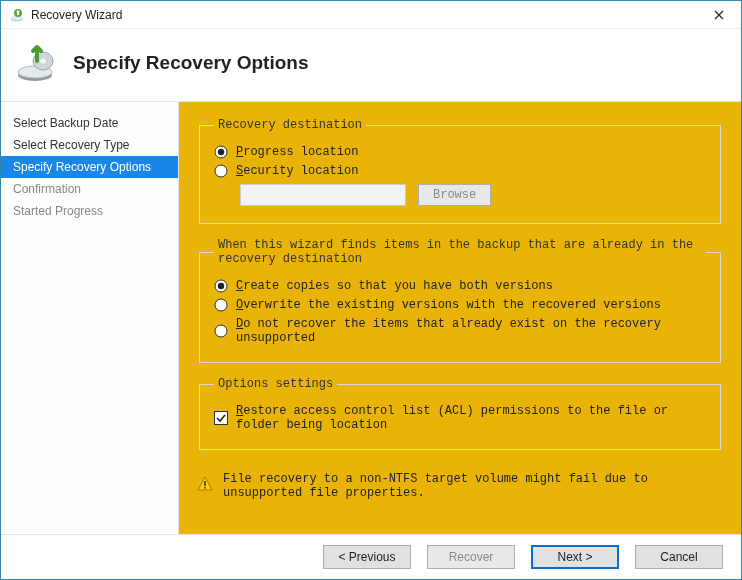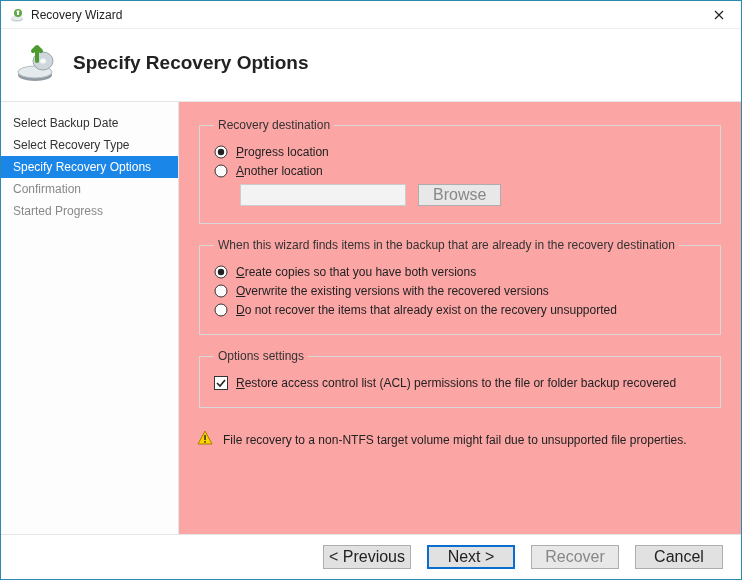--- a/index.html
+++ b/index.html
@@ -1,44 +1,44 @@
 <!DOCTYPE html>
 <html><head>
 <meta charset="utf-8">
 <style>
   * { box-sizing: border-box; }
   html, body { margin: 0; padding: 0; font-family: "Segoe UI", Tahoma, sans-serif; font-size: 12px; color: #222; background: #fff; }
-  .window { width: 742px; height: 580px; border: 1px solid #2c8ab0; display: flex; flex-direction: column; background: #fca5a5; position: relative; }
+  .window { width: 742px; height: 580px; border: 1px solid #2c8ab0; display: flex; flex-direction: column; background: #eab308; position: relative; }
   .titlebar { height: 28px; display: flex; align-items: center; padding: 0 8px; background: #fff; border-bottom: 1px solid #eee; }
   .titlebar-icon { width: 16px; height: 16px; margin-right: 6px; }
   .titlebar-title { flex: 1; font-size: 12px; }
   .titlebar-close { width: 28px; height: 22px; display: flex; align-items: center; justify-content: center; cursor: default; }
   .titlebar-close svg { width: 10px; height: 10px; }
 
   .header { display: flex; align-items: center; padding: 12px 14px 16px 14px; background: #fff; }
   .header-icon { width: 44px; height: 44px; margin-right: 14px; }
   .header-title { font-size: 19px; font-weight: bold; color: #222; }
 
   .body { display: flex; flex: 1; border-top: 1px solid #e5e5e5; min-height: 0; }
   .sidebar { width: 178px; border-right: 1px solid #e5e5e5; background: #fdfdfd; padding-top: 10px; }
   .step { padding: 4px 12px; font-size: 12px; cursor: default; }
   .step.done { color: #333; }
   .step.active { background: #1a86e8; color: #fff; }
   .step.pending { color: #888; }
 
-  .content { flex: 1; padding: 16px 18px 10px 18px; display: flex; flex-direction: column; overflow: auto; }
+  .content { flex: 1; padding: 16px 18px 10px 18px; display: flex; flex-direction: column; overflow: auto; font-family: Liberation Mono, monospace; }
   fieldset.group { border: 1px solid #d8d8d8; padding: 8px 14px 12px 14px; margin-bottom: 14px; }
   fieldset.group legend { font-size: 12px; color: #333; padding: 0 4px; }
   .opt-row { display: flex; align-items: center; margin: 5px 0; }
   .opt-row.inset { margin-left: 26px; margin-top: 6px; }
   .radio, .check { width: 14px; height: 14px; margin-right: 8px; position: relative; flex-shrink: 0; }
   .radio svg, .check svg { display: block; }
   .label-u::first-letter { text-decoration: underline; }
   .pathbox { width: 166px; height: 22px; border: 1px solid #ccc; background: #f3f3f3; margin-right: 12px; }
-  .btn { height: 22px; padding: 0 14px; border: 1px solid #adadad; background: #e1e1e1; font-size: 16px; display: inline-flex; align-items: center; justify-content: center; }
+  .btn { height: 22px; padding: 0 14px; border: 1px solid #adadad; background: #e1e1e1; font-size: 12px; display: inline-flex; align-items: center; justify-content: center; }
   .btn.disabled { color: #888; background: #e8e8e8; }
   .btn.default { border: 2px solid #0a6ed1; padding: 0 18px; }
   .warning-row { display: flex; align-items: center; margin-top: 8px; }
   .warning-row span.text { margin-left: 10px; }
   .footer { border-top: 1px solid #e5e5e5; padding: 10px 18px; display: flex; justify-content: flex-end; gap: 16px; background: #fff; }
   .footer .btn { width: 88px; height: 24px; padding:0; }
 </style>
 </head>
 <body>
 
@@ -96,21 +96,21 @@
               </svg>
           </span>
           <span class="label-u">Progress location</span>
         </div>
         <div class="opt-row">
           <span class="radio">
             <svg width="14" height="14">
                 <circle cx="7" cy="7" r="6" fill="#fff" stroke="#333"></circle>
               </svg>
           </span>
-          <span class="label-u">Another location</span>
+          <span class="label-u">Security location</span>
         </div>
         <div class="opt-row inset">
           <div class="pathbox"></div>
           <div class="btn disabled label-u">Browse</div>
         </div>
       </fieldset>
 
       <fieldset class="group">
         <legend>When this wizard finds items in the backup that are already in the recovery destination</legend>
         <div class="opt-row">
@@ -142,38 +142,38 @@
 
       <fieldset class="group">
         <legend>Options settings</legend>
         <div class="opt-row">
           <span class="check">
             <svg width="14" height="14">
                 <rect x="0.5" y="0.5" width="13" height="13" fill="#fff" stroke="#333"></rect>
                 <path d="M3 7 L6 10 L11 4" stroke="#222" stroke-width="1.6" fill="none"></path>
               </svg>
           </span>
-          <span class="label-u">Restore access control list (ACL) permissions to the file or folder backup recovered</span>
+          <span class="label-u">Restore access control list (ACL) permissions to the file or folder being location</span>
         </div>
       </fieldset>
 
       <div class="warning-row">
         <span>
           <svg width="16" height="16" viewBox="0 0 16 16">
               <path d="M8 1 L15 14 L1 14 Z" fill="#fbd300" stroke="#a87b00"></path>
               <rect x="7.2" y="5" width="1.6" height="5" fill="#333"></rect>
               <rect x="7.2" y="11" width="1.6" height="1.6" fill="#333"></rect>
             </svg>
         </span>
         <span class="text">File recovery to a non-NTFS target volume might fail due to unsupported file properties.</span>
       </div>
 
     </div>
   </div>
 
   <div class="footer">
     <div class="btn label-u">&lt; Previous</div>
+    <div class="btn disabled label-u">Recover</div>
     <div class="btn default label-u">Next &gt;</div>
-    <div class="btn disabled label-u">Recover</div>
     <div class="btn">Cancel</div>
   </div>
 
 </div>
 
 </body></html>

